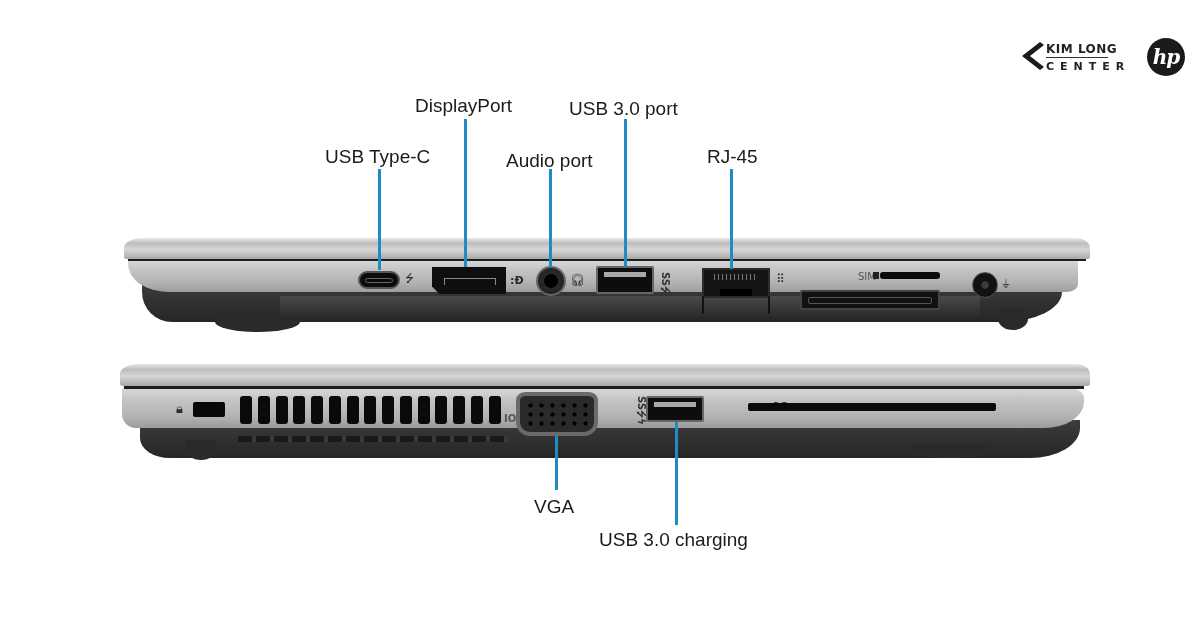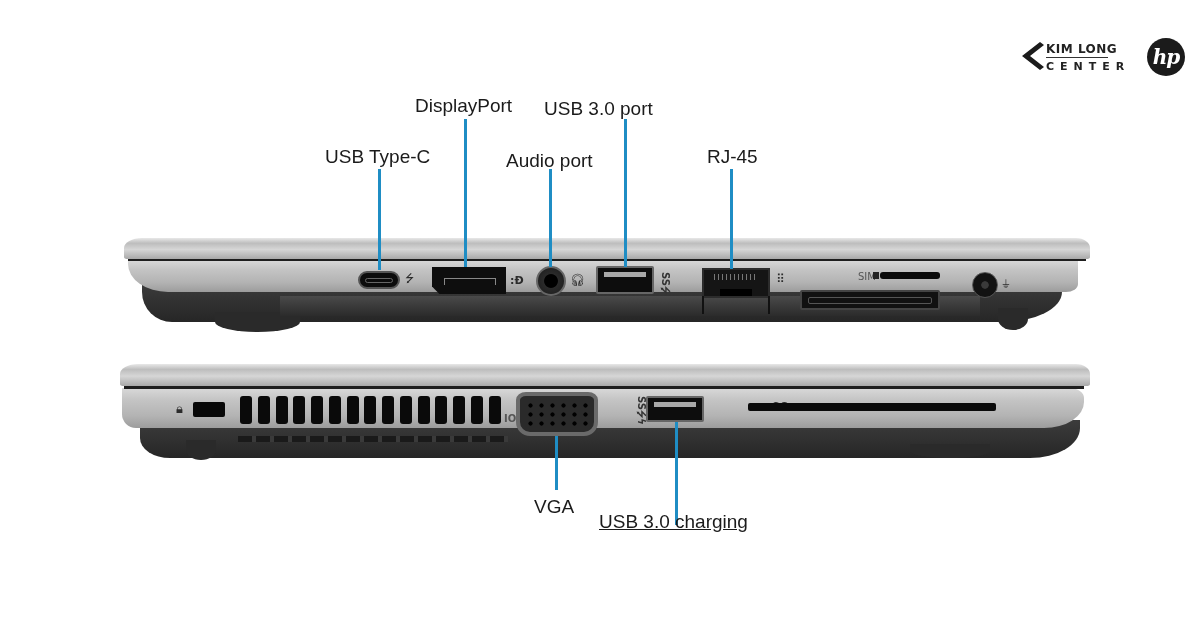--- a/index.html
+++ b/index.html
@@ -121,21 +121,21 @@
 
 <span class="label" style="left:325px; top:147px;">USB Type-C</span>
 <div class="leader" style="left:378px; top:169px; height:101px;"></div>
 
 <span class="label" style="left:415px; top:96px;">DisplayPort</span>
 <div class="leader" style="left:464px; top:119px; height:148px;"></div>
 
 <span class="label" style="left:506px; top:151px;">Audio port</span>
 <div class="leader" style="left:549px; top:169px; height:98px;"></div>
 
-<span class="label" style="left:544px; top:99px;">USB 3.0 port</span>
+<span class="label" style="left:569px; top:99px;">USB 3.0 port</span>
 <div class="leader" style="left:624px; top:119px; height:148px;"></div>
 
 <span class="label" style="left:707px; top:147px;">RJ-45</span>
 <div class="leader" style="left:730px; top:169px; height:100px;"></div>
 
 <div>
   <div class="base" style="left:140px; top:420px; width:940px; height:38px; border-radius: 0 0 50px 30px / 0 0 30px 20px;"></div>
   <div class="foot" style="left:186px; top:440px; width:30px; height:20px;"></div>
   <div class="foot" style="left:910px; top:444px; width:80px; height:14px;"></div>
 
@@ -177,13 +177,13 @@
   </div>
 
   <span class="glyph" style="left:772px; top:401px; font-size:12px;">SC</span>
   <div class="port sc-slot" style="left:748px; top:403px; width:248px; height:8px;"></div>
 </div>
 
 <div class="leader" style="left:555px; top:436px; height:54px;"></div>
 <span class="label" style="left:534px; top:497px;text-align:center;">VGA</span>
 
 <div class="leader" style="left:675px; top:422px; height:103px;"></div>
-<span class="label" style="left:599px; top:512px;text-decoration:underline;">USB 3.0 charging</span>
+<span class="label" style="left:599px; top:530px;">USB 3.0 charging</span>
 
 </body></html>

